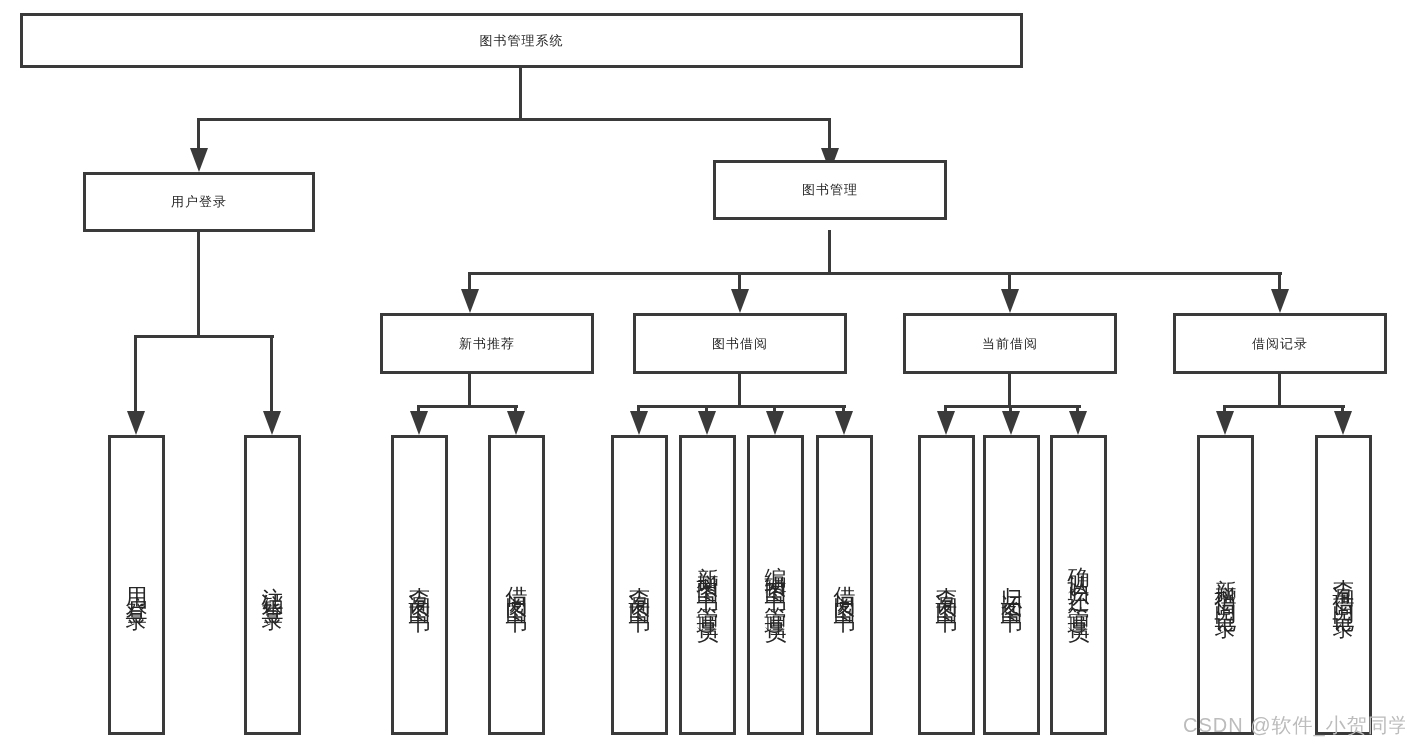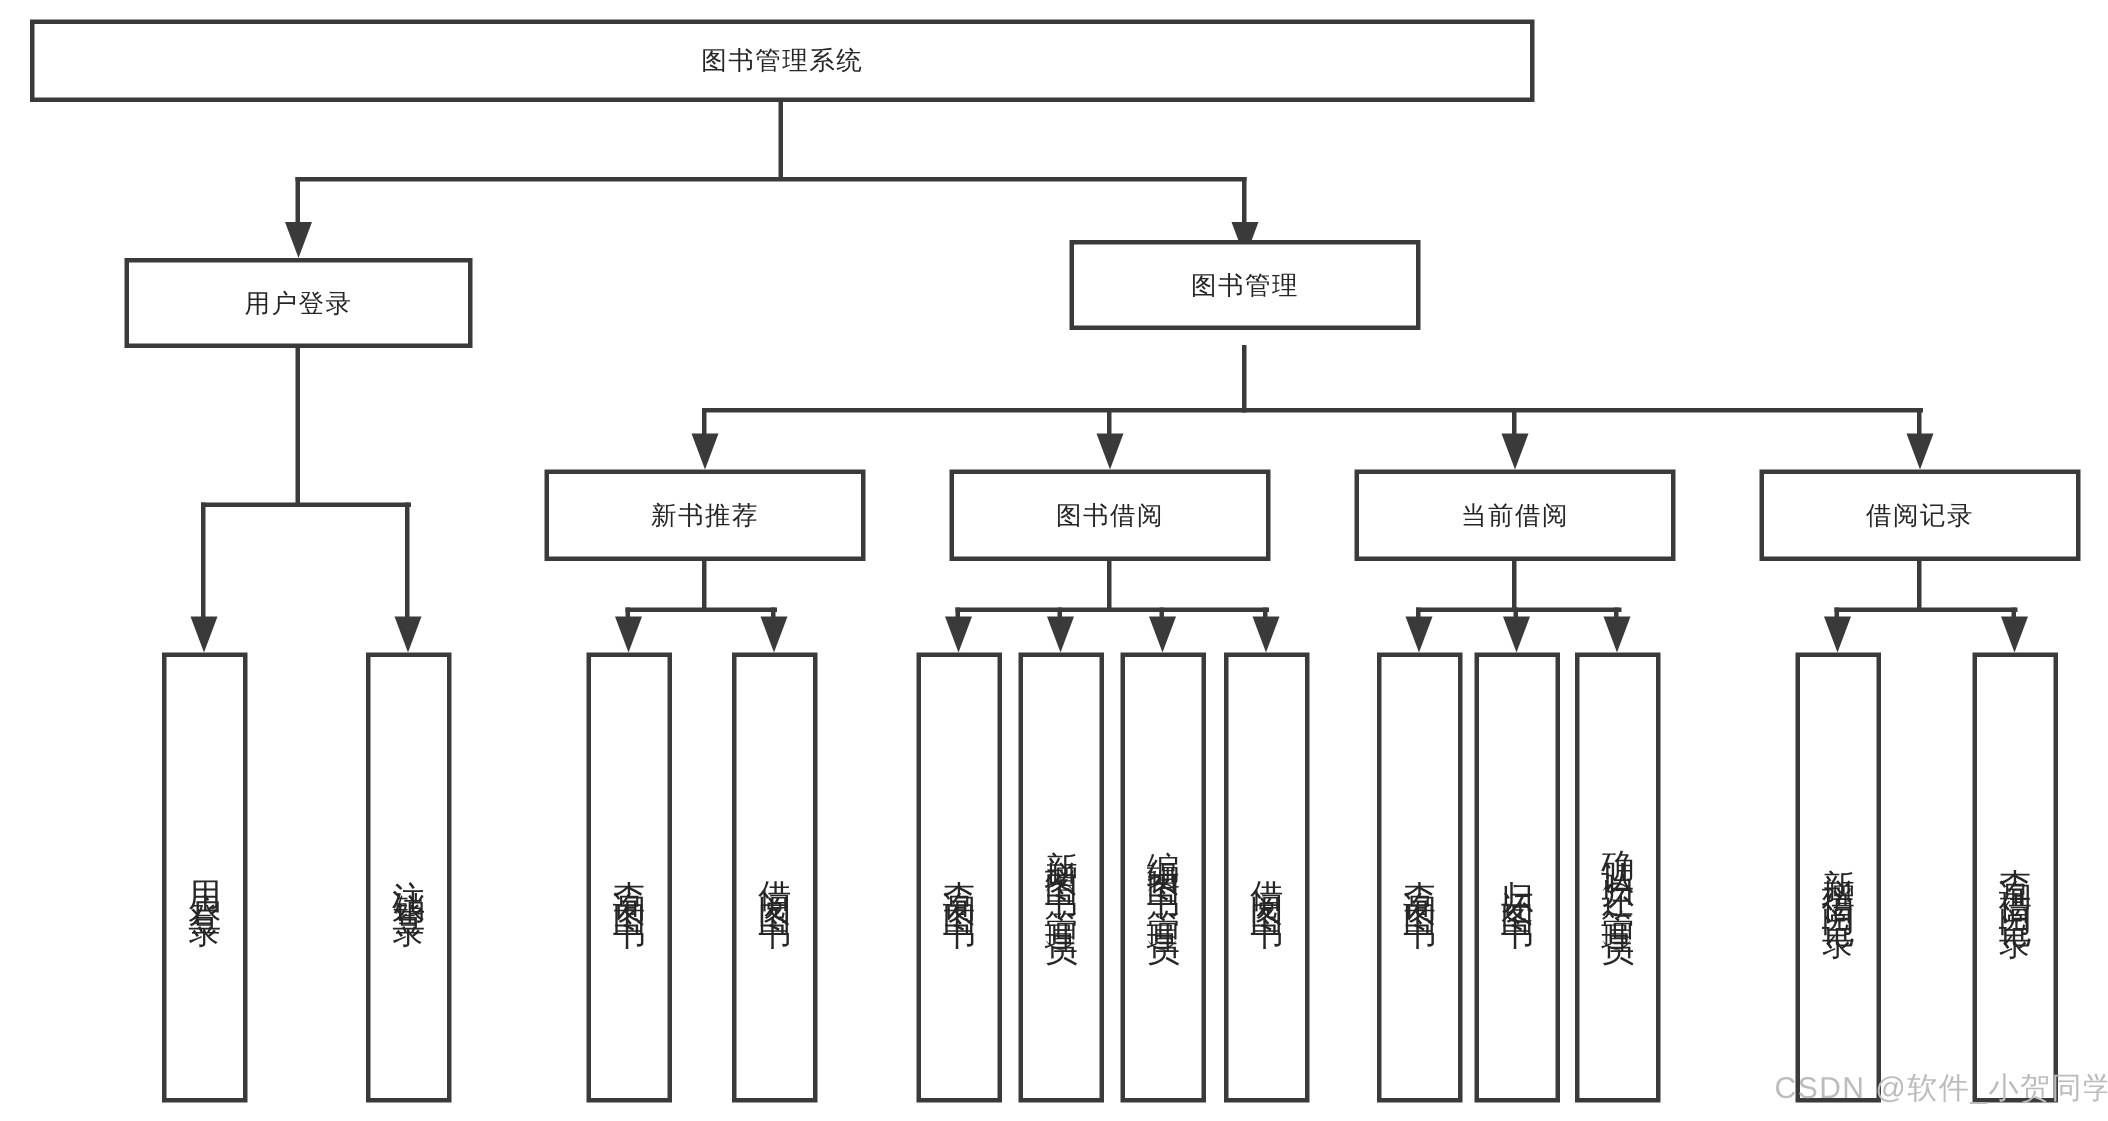--- a/index.html
+++ b/index.html
@@ -7,21 +7,21 @@
     position:relative;width:1405px;height:747px;overflow:hidden;
     background:var(--bg,#fff);
     font-family:"Liberation Sans","DejaVu Sans",sans-serif;
     --line:#3a3a3a;--text:#262626;--wm:#bcbcbc;
   }
   .box{
     position:absolute;box-sizing:border-box;
     border:3px solid var(--line);background:#fff;color:var(--text);
     display:flex;align-items:center;justify-content:center;
   }
-  .box .hlabel{font-size:17px;letter-spacing:1px;white-space:nowrap;}
+  .box .hlabel{font-size:13px;letter-spacing:1px;white-space:nowrap;}
   .leaf{width:57px;height:300px;top:435px;}
   .leaf .vlabel{
     writing-mode:vertical-rl;text-orientation:mixed;
     font-size:22px;letter-spacing:8px;line-height:1;white-space:nowrap;
   }
   .ln{position:absolute;background:var(--line);}
   .arrow{
     position:absolute;width:0;height:0;
     border-left:9px solid transparent;border-right:9px solid transparent;
     border-top:24px solid var(--line);
@@ -65,21 +65,21 @@
   <div class="ln" style="left:468px;top:272px;width:814px;height:3px"></div>
   <div class="ln" style="left:468px;top:272px;width:3px;height:20px"></div>
   <div class="arrow" style="left:461px;top:289px"></div>
   <div class="ln" style="left:738px;top:272px;width:3px;height:20px"></div>
   <div class="arrow" style="left:731px;top:289px"></div>
   <div class="ln" style="left:1008px;top:272px;width:3px;height:20px"></div>
   <div class="arrow" style="left:1001px;top:289px"></div>
   <div class="ln" style="left:1278px;top:272px;width:3px;height:20px"></div>
   <div class="arrow" style="left:1271px;top:289px"></div>
 
-  <div class="box" style="left:363px;top:313px;width:214px;height:61px">
+  <div class="box" style="left:380px;top:313px;width:214px;height:61px">
     <span class="hlabel">新书推荐</span>
   </div>
   <div class="box" style="left:903px;top:313px;width:214px;height:61px">
     <span class="hlabel">当前借阅</span>
   </div>
   <div class="box" style="left:633px;top:313px;width:214px;height:61px">
     <span class="hlabel">图书借阅</span>
   </div>
   <div class="box" style="left:1173px;top:313px;width:214px;height:61px">
     <span class="hlabel">借阅记录</span>

